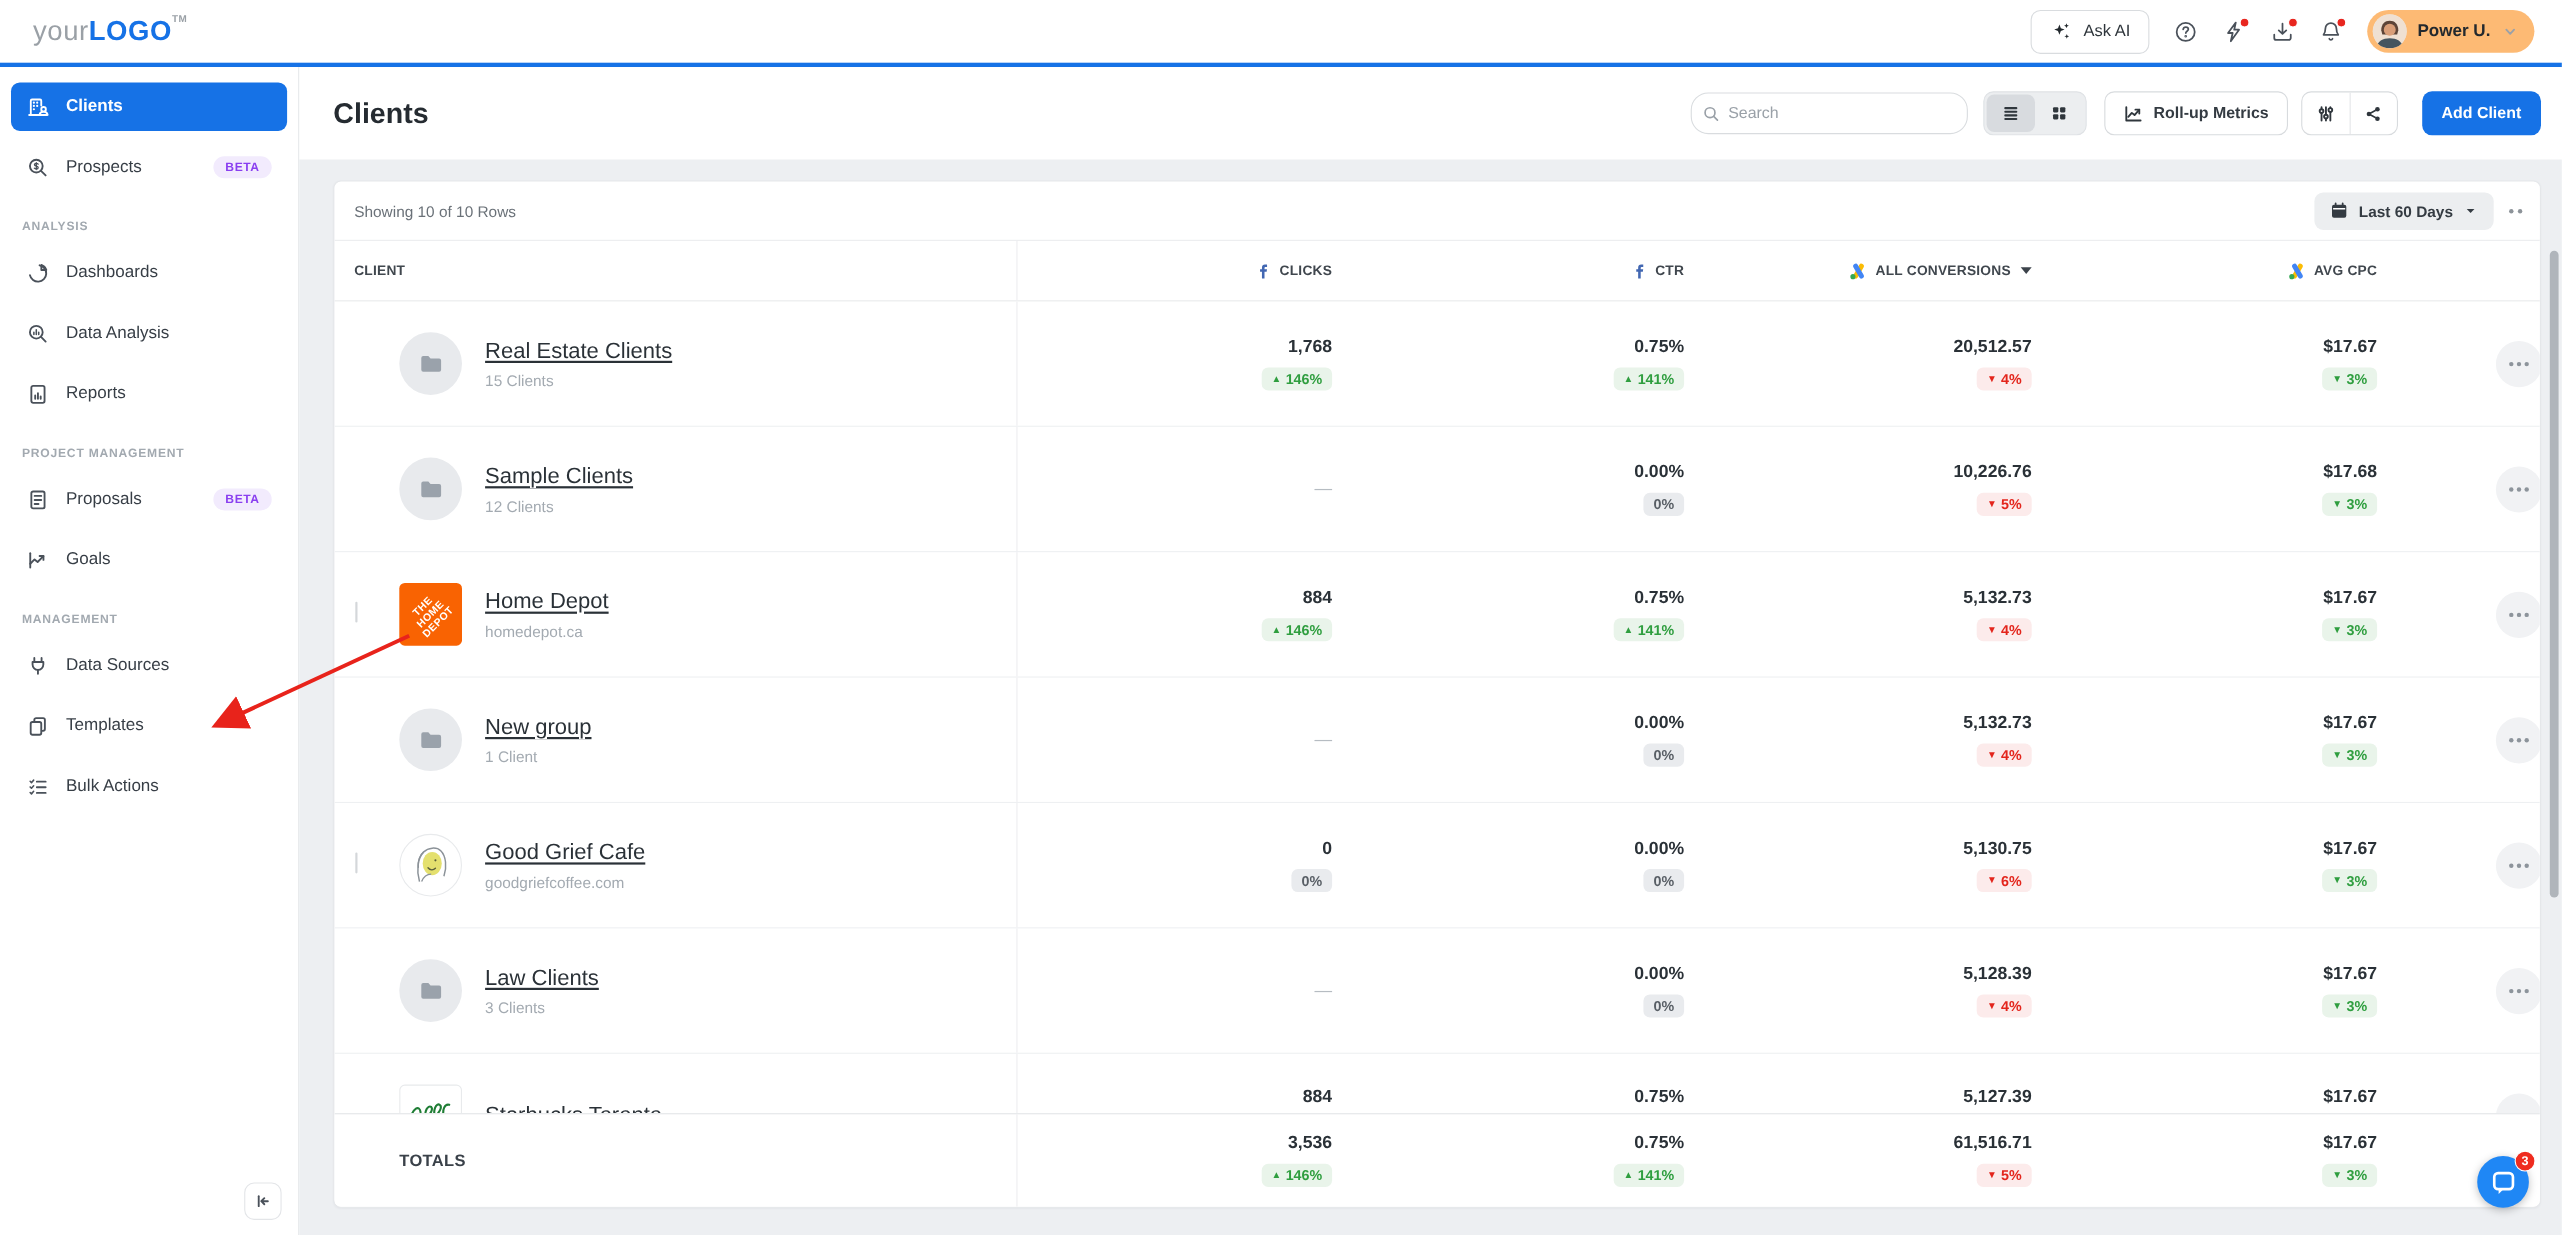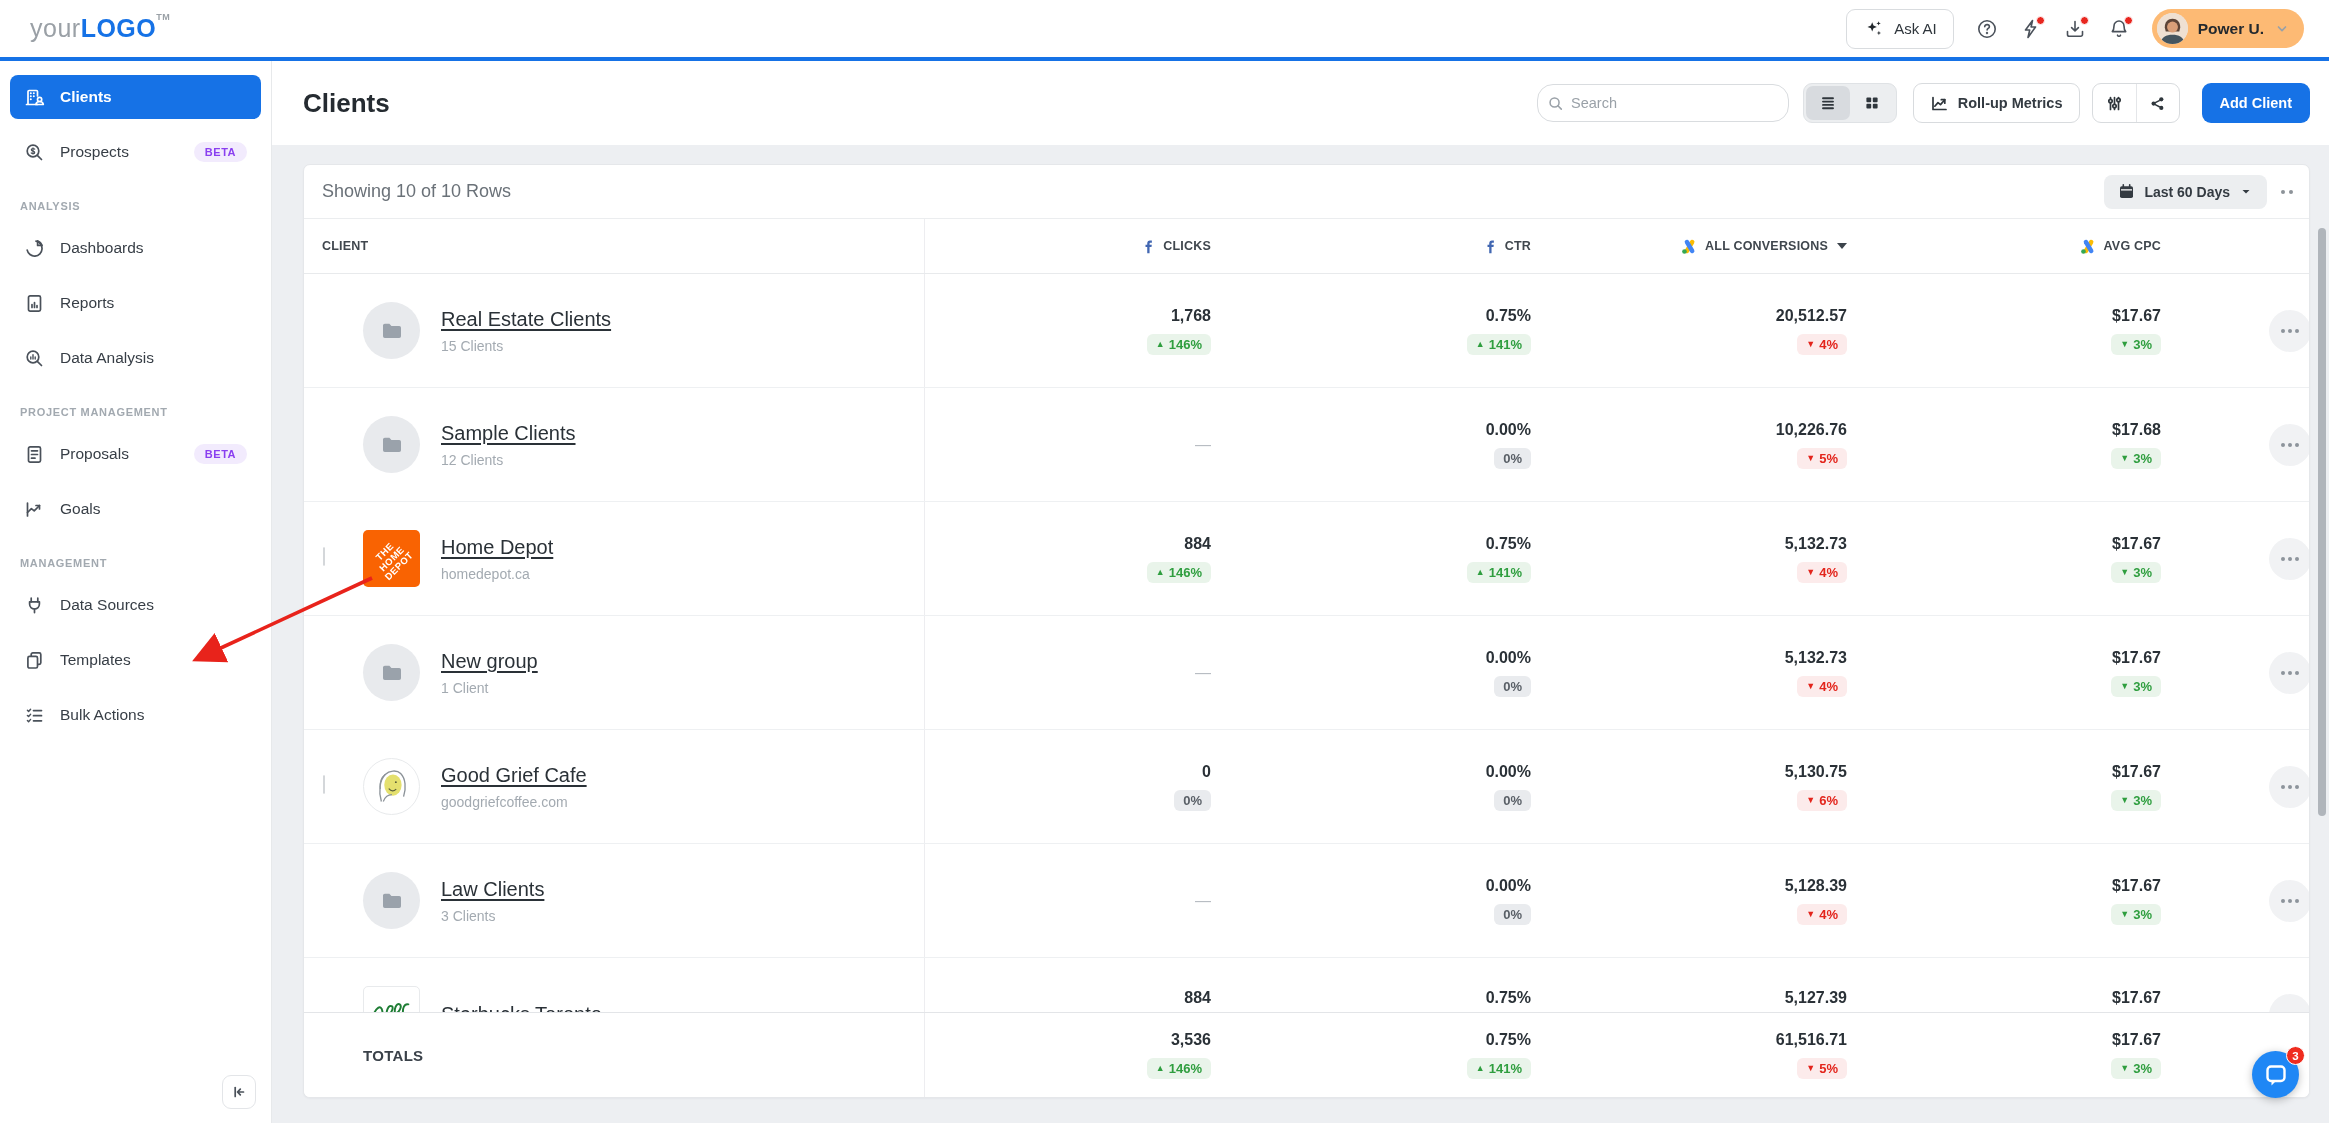--- a/index.html
+++ b/index.html
@@ -45,21 +45,21 @@
   .btn-light { display:flex; align-items:center; gap:9px; height:40px; border:1px solid #d8dbde; border-radius:9px; background:#fff; padding:0 16px; font-size:14.5px; font-weight:600; color:#343b42; margin-right:12px; cursor:pointer; }
   .iconpair { display:flex; height:40px; border:1px solid #d8dbde; border-radius:9px; background:#fff; margin-right:22px; overflow:hidden; }
   .iconpair button { width:43px; border:none; background:transparent; display:flex; align-items:center; justify-content:center; cursor:pointer; }
   .iconpair button + button { border-left:1px solid #e4e6e9; }
   .btn-primary { height:40px; background:#1672e6; color:#fff; border:none; border-radius:9px; font-size:14.5px; font-weight:700; padding:0 18px; cursor:pointer; }
 
   .content { flex:1; background:#edeff2; position:relative; }
   .card { position:absolute; left:31px; top:19px; width:2007px; height:934px; background:#fff; border:1px solid #e5e7ea; border-radius:7px; box-shadow:0 1px 2px rgba(20,30,40,.04); display:flex; flex-direction:column; overflow:hidden; }
 
   .card-top { height:54px; flex:none; display:flex; align-items:center; padding:0 14px 0 18px; border-bottom:1px solid #ebedef; }
-  .showing { font-size:18px; color:#6a7178; }
+  .showing { font-size:14px; color:#6a7178; }
   .ct-right { margin-left:auto; display:flex; align-items:center; gap:12px; }
   .datebtn { display:flex; align-items:center; gap:9px; background:#eceef0; border:none; border-radius:8px; height:34px; padding:0 14px; font-size:14px; font-weight:600; color:#343b42; cursor:pointer; }
   .twodots { display:flex; gap:4px; cursor:pointer; padding:4px 2px; }
   .twodots i { width:4px; height:4px; border-radius:50%; background:#8d9399; }
 
   .thead { height:55px; flex:none; display:flex; align-items:stretch; border-bottom:1px solid #e8eaec; }
   .th { display:flex; align-items:center; justify-content:flex-end; gap:7px; font-size:12.5px; font-weight:700; color:#40474e; letter-spacing:.2px; }
   .c-client { width:621px; flex:none; border-right:1px solid #ededf0; }
   .c-clicks { width:311px; flex:none; padding-right:25px; }
   .c-ctr { width:310px; flex:none; padding-right:15px; }
@@ -198,32 +198,32 @@
       <div class="side-label">ANALYSIS</div>
       <div class="side-item">
         <svg class="ic" width="21" height="21" viewBox="0 0 21 21">
             <path d="M12 3.2a7.5 7.5 0 1 1-8.8 8.9"></path>
             <path d="M13.6 7.4V2.9a7.6 7.6 0 0 1 4.5 4.5z"></path>
           </svg>
         <span>Dashboards</span>
       </div>
       <div class="side-item">
         <svg class="ic" width="21" height="21" viewBox="0 0 21 21">
-            <rect x="4.5" y="2.8" width="12" height="15.4" rx="1.6"></rect>
-            <path d="M8 14.5v-3M10.5 14.5v-5M13 14.5v-2"></path>
-          </svg>
-        <span>Reports</span>
-      </div>
-      <div class="side-item">
-        <svg class="ic" width="21" height="21" viewBox="0 0 21 21">
             <circle cx="9" cy="9" r="5.8"></circle>
             <path d="M13.3 13.3l4.2 4.2"></path>
             <path d="M6.8 11v-2M9 11V6.8M11.2 11V9" stroke-width="1.4"></path>
           </svg>
         <span>Data Analysis</span>
+      </div>
+      <div class="side-item">
+        <svg class="ic" width="21" height="21" viewBox="0 0 21 21">
+            <rect x="4.5" y="2.8" width="12" height="15.4" rx="1.6"></rect>
+            <path d="M8 14.5v-3M10.5 14.5v-5M13 14.5v-2"></path>
+          </svg>
+        <span>Reports</span>
       </div>
 
       <div class="side-label">PROJECT MANAGEMENT</div>
       <div class="side-item">
         <svg class="ic" width="21" height="21" viewBox="0 0 21 21">
             <rect x="4.5" y="2.8" width="12" height="15.4" rx="1.6"></rect>
             <path d="M7.5 6.8h6M7.5 10.5h6M7.5 14.2h3.5"></path>
           </svg>
         <span>Proposals</span>
         <span class="beta">BETA</span>

